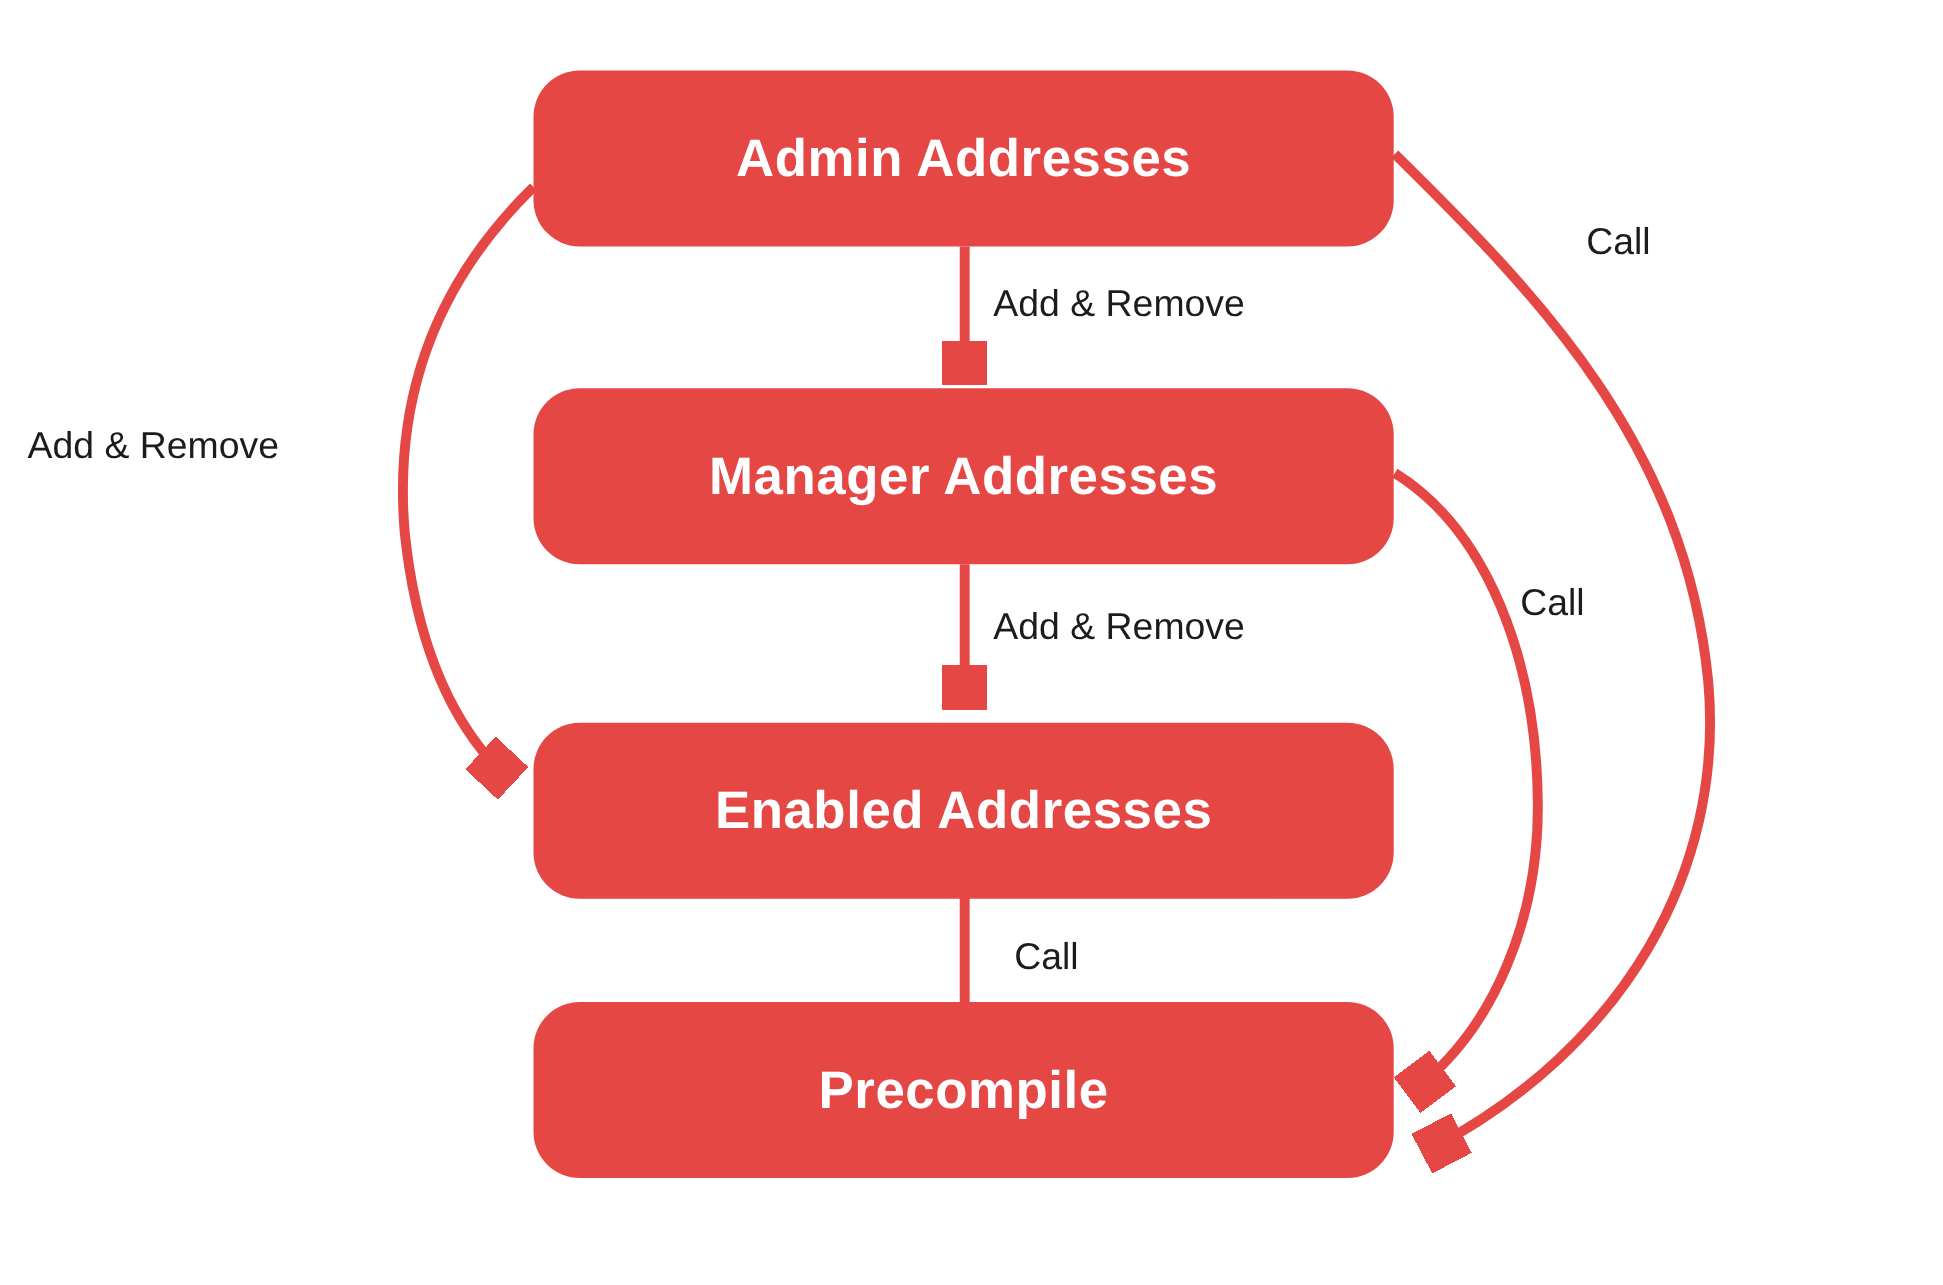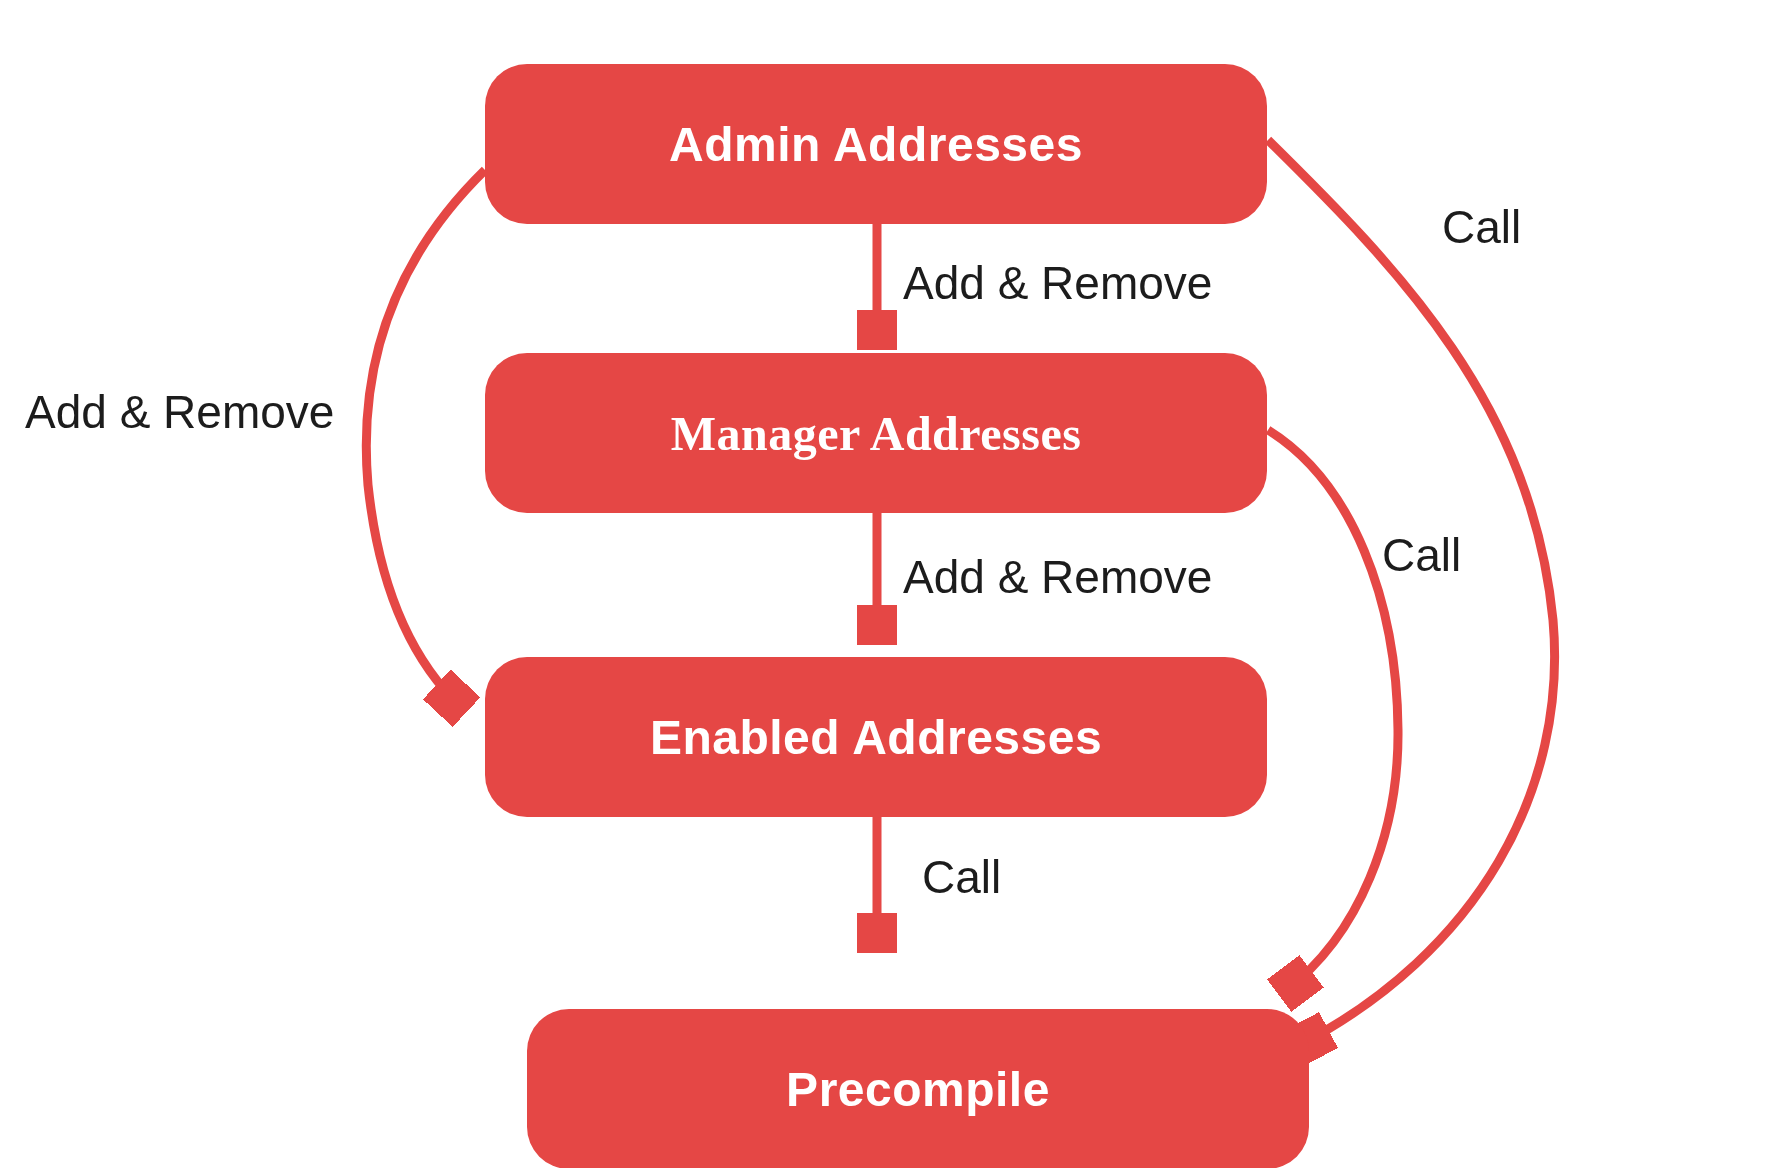--- a/index.html
+++ b/index.html
@@ -13,25 +13,25 @@
   .node{
     position:absolute; left:485px; width:782px; height:160px;
     background:var(--red); border-radius:42px;
     display:flex; align-items:center; justify-content:center;
   }
   .node span{
     color:#ffffff; font-size:48px; font-weight:700; letter-spacing:.5px;
     white-space:nowrap;
   }
   .node-admin{ top:64px; }
-  .node-manager{ top:353px;font-family:Liberation Serif, serif; }
+  .node-manager{ top:353px; }
   .node-enabled{ top:645px;margin-top:12px; }
-  .node-precompile{ top:1009px;margin-left:42px; }
+  .node-precompile{ top:911px; }
   .edge-label{
-    position:absolute; font-size:46px; line-height:1.2; color:var(--ink);
+    position:absolute; font-size:34px; line-height:1.2; color:var(--ink);
     white-space:nowrap;
   }
   .lbl-add-remove-1{ left:903px;  top:256px; }
   .lbl-add-remove-2{ left:903px;  top:550px; }
   .lbl-call-direct { left:922px;  top:850px; }
   .lbl-add-remove-left{ left:25px; top:385px; }
   .lbl-call-inner{ left:1382px; top:528px; }
   .lbl-call-outer{ left:1442px; top:200px; }
 </style>
 </head>

